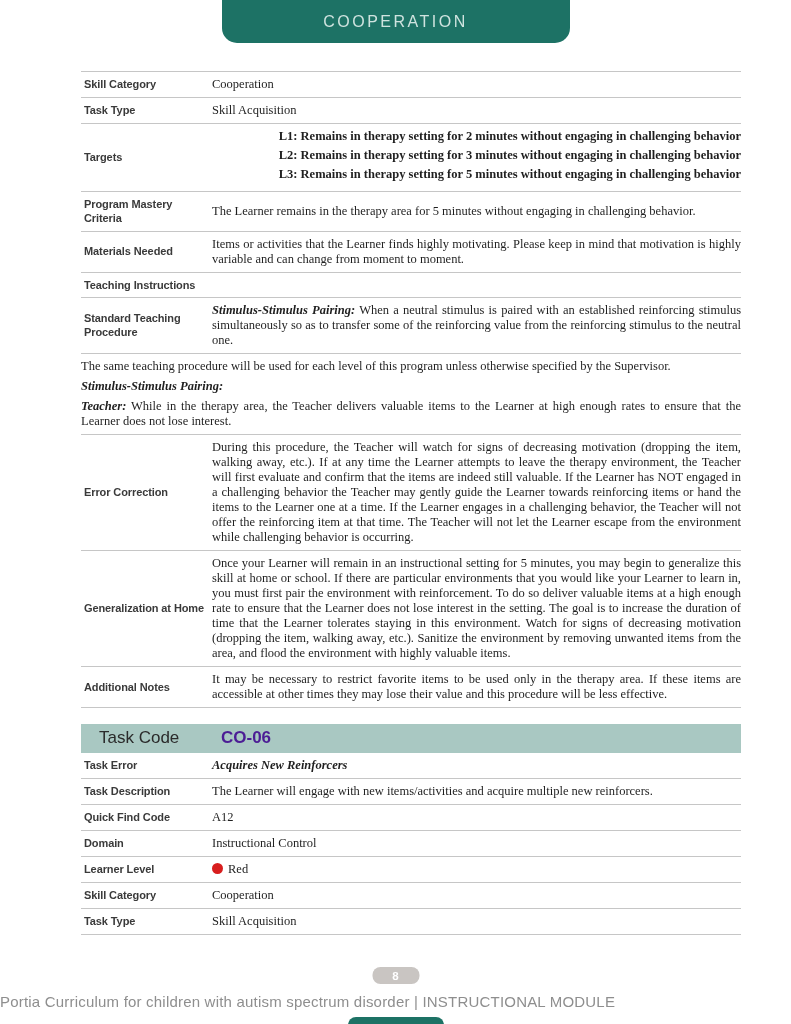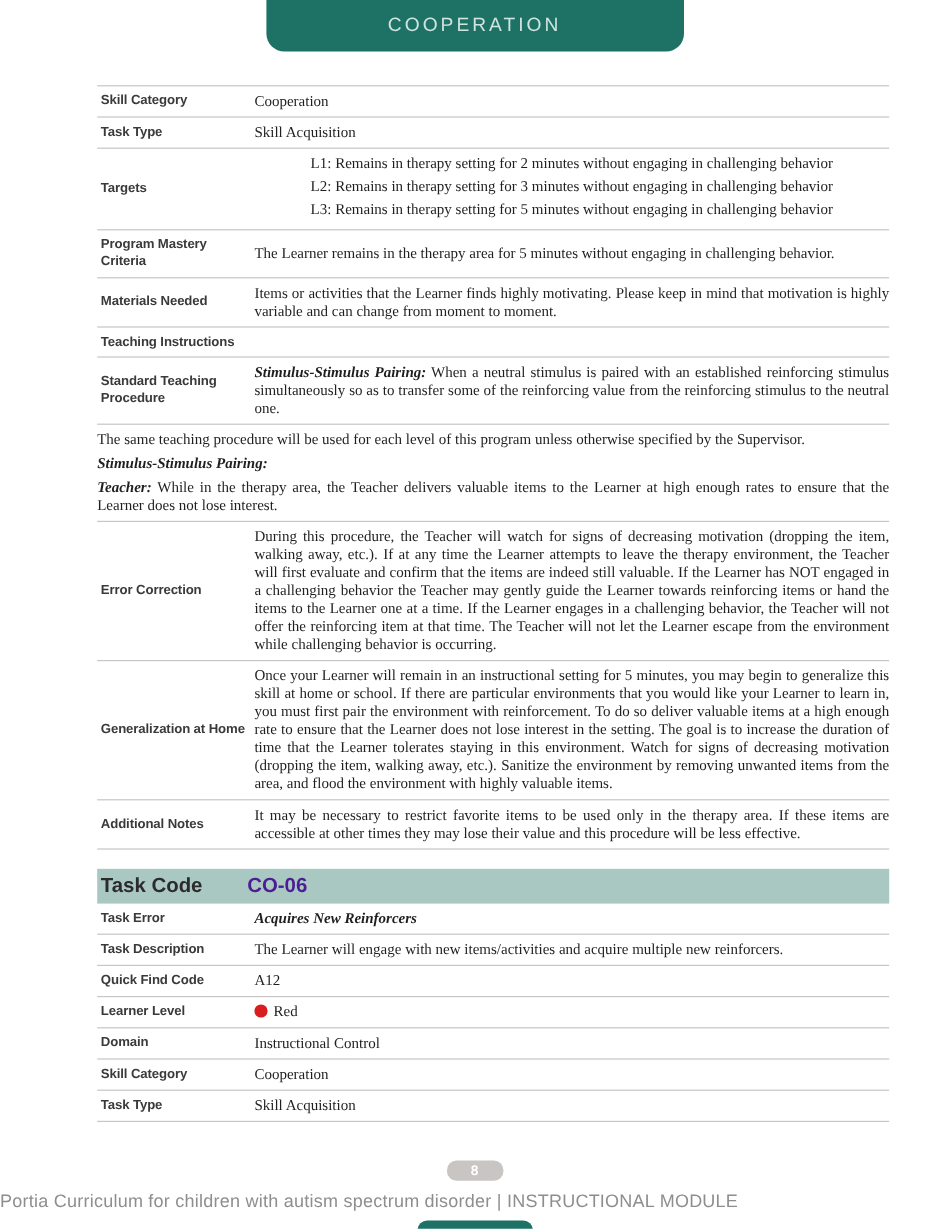--- a/index.html
+++ b/index.html
@@ -45,42 +45,41 @@
   .cell-value {
     flex: 1;
     font-family: "Liberation Serif", serif;
     font-size: 12.5px;
     line-height: 15px;
     color: #1f1f1f;
     padding: 2px 0;
   }
   .para { margin: 0 0 5px 0; text-align: justify; }
   .para:last-child { margin-bottom: 0; }
-  .para.line { text-align: center; margin-bottom: 4px; }
+  .para.line { text-align: right; margin-bottom: 4px; font-weight: bold; }
   .lead { font-weight: bold; font-style: italic; }
   .dot {
     display: inline-block;
     width: 11px; height: 11px;
     border-radius: 50%;
     background: var(--red, #d81e1e);
     margin-right: 5px;
     vertical-align: -1.5px;
   }
   .task-band {
     margin-top: 16px;
     height: 29px;
     background: var(--band, #a9c8c2);
     display: flex; align-items: center;
   }
   .band-label {
     flex: 0 0 122px;
-    padding-left: 3px;
+    padding-left: 18px;
     font-size: 17px;
     color: #2b2b2b;
-    font-weight: bold;
   }
   .band-value { font-size: 17px; color: #4c1d95; font-weight: bold; }
   .page-pill {
     position: absolute;
     left: 50%; top: 967px;
     transform: translateX(-50%);
     width: 47px; height: 17px;
     background: var(--pill, #c9c5c2);
     border-radius: 8px;
     display: flex; align-items: center; justify-content: center;
@@ -201,29 +200,29 @@
           <p class="para">The Learner will engage with new items/activities and acquire multiple new reinforcers.</p>
         </div>
       </div>
       <div class="row">
         <div class="cell-label">Quick Find Code</div>
         <div class="cell-value">
           <p class="para">A12</p>
         </div>
       </div>
       <div class="row">
+        <div class="cell-label">Domain</div>
+        <div class="cell-value">
+          <p class="para">Instructional Control</p>
+        </div>
+      </div>
+      <div class="row">
         <div class="cell-label">Learner Level</div>
         <div class="cell-value">
           <p class="para"><span class="dot"></span>Red</p>
-        </div>
-      </div>
-      <div class="row">
-        <div class="cell-label">Domain</div>
-        <div class="cell-value">
-          <p class="para">Instructional Control</p>
         </div>
       </div>
       <div class="row">
         <div class="cell-label">Skill Category</div>
         <div class="cell-value">
           <p class="para">Cooperation</p>
         </div>
       </div>
       <div class="row">
         <div class="cell-label">Task Type</div>

